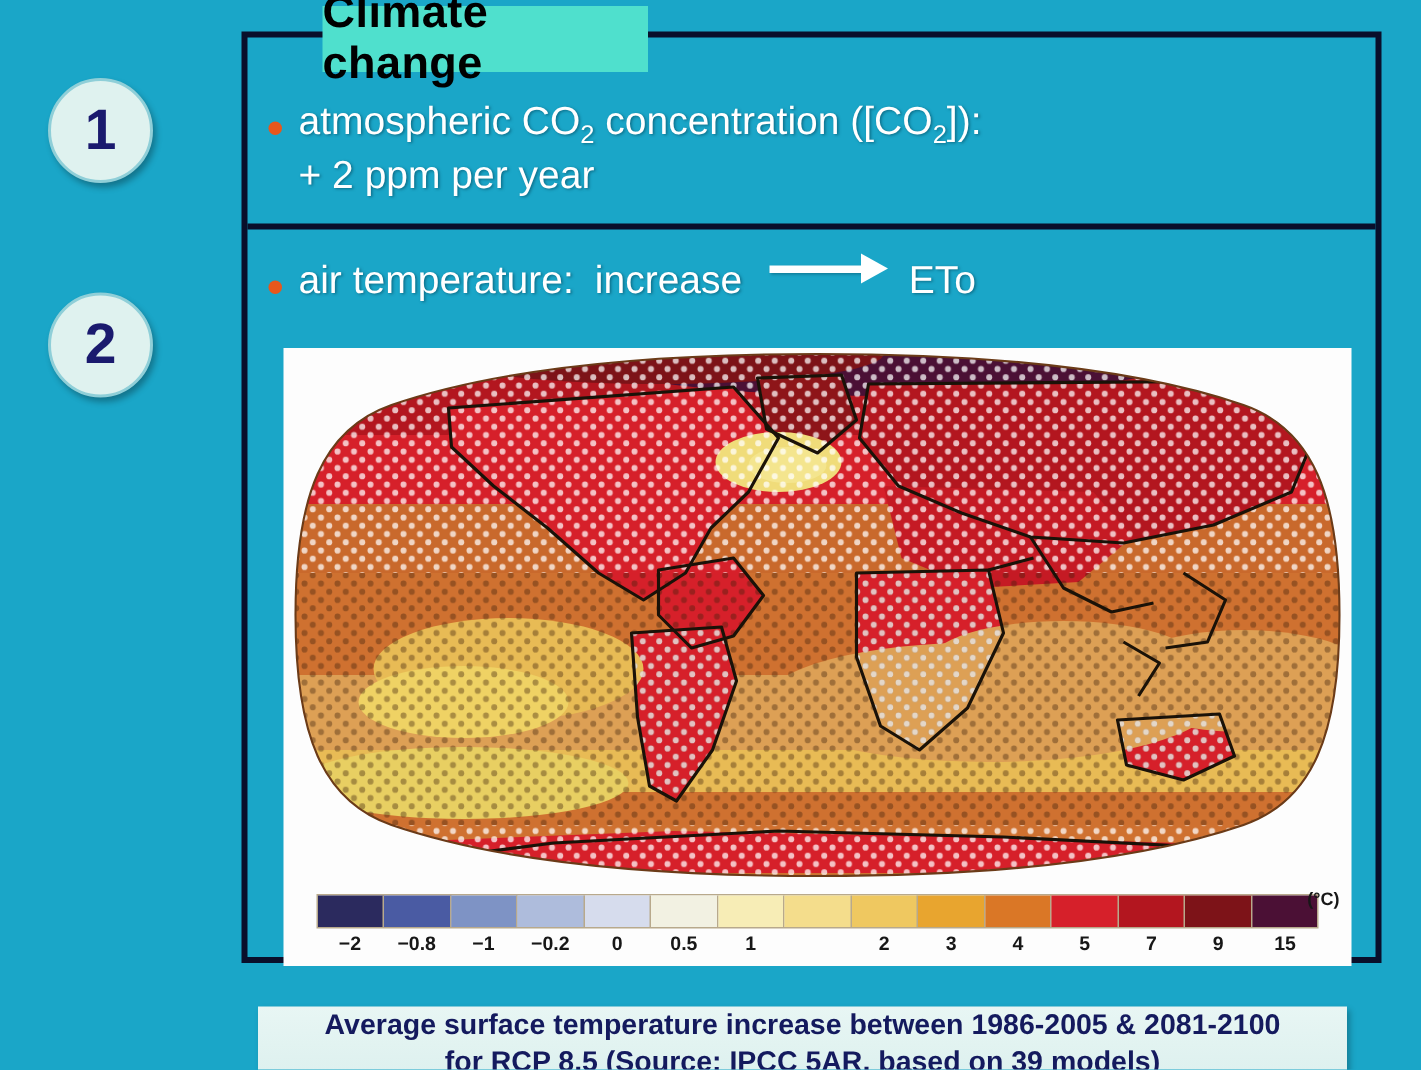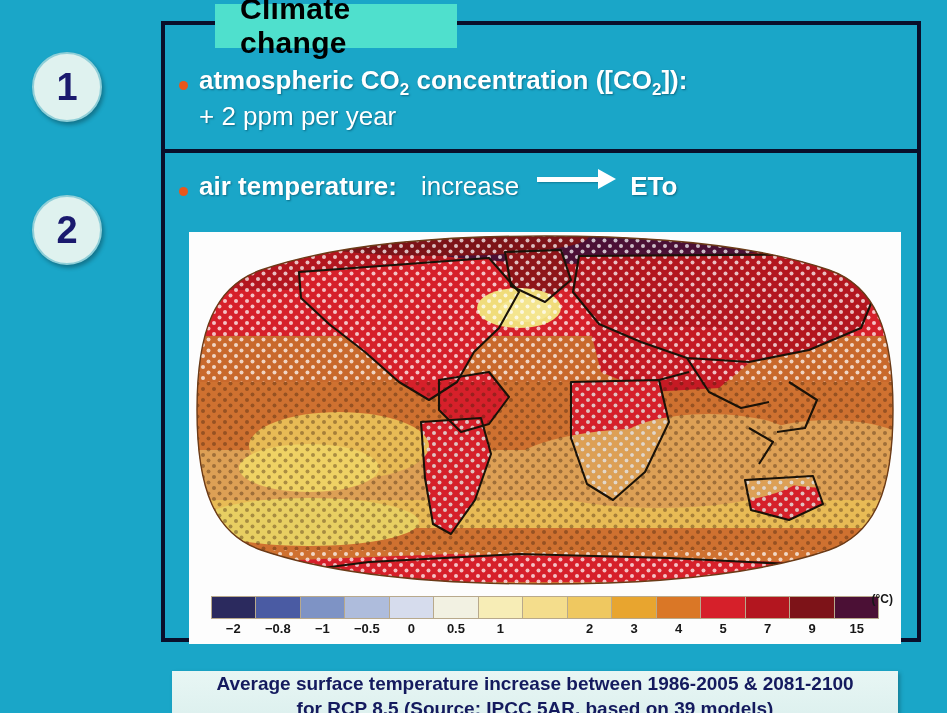--- a/index.html
+++ b/index.html
@@ -50,37 +50,36 @@
   
   .title-chip{
     position:absolute;
     left:215px;top:4px;
     width:217px;height:44px;
     background:#4fe0cd;
     display:flex;align-items:center;justify-content:center;
     font-size:30px;font-weight:bold;color:#000;
     letter-spacing:.3px;
     z-index:5;
-    padding-left:25px;
   }
 
   
   .bullet-row{
     position:absolute;
     display:flex;align-items:flex-start;
     color:#ffffff;
   }
   .dot{
     width:9px;height:9px;border-radius:50%;
     background:#e8571c;
     margin-top:16px;margin-right:11px;
     flex:none;
   }
   .b-strong{
-    font-size:26px;font-weight:bold;
+    font-size:26px;font-weight:normal;
     text-shadow:1px 1px 2px rgba(0,60,80,.55);
     white-space:nowrap;
   }
   .b-strong sub{font-size:17px;}
   .b-light{
     font-size:26px;font-weight:normal;
     text-shadow:1px 1px 2px rgba(0,60,80,.55);
     white-space:nowrap;
   }
   #bullet1{left:14px;top:40px;}
@@ -182,21 +181,21 @@
       <span class="dot"></span>
       <span class="b-strong"><span>atmospheric CO</span><sub>2</sub><span> concentration ([CO</span><sub>2</sub><span>]):</span></span>
     </div>
     <div id="bullet1sub">+ 2 ppm per year</div>
   </div>
 
   <div class="frame-bottom">
     <div class="bullet-row" id="bullet2">
       <span class="dot"></span>
       <span class="b-strong">air temperature:</span>
-      <span class="b-light" style="margin-left:24px">increase</span>
+      <span class="b-light" style="margin-left:14px">increase</span>
       <span class="arrow">
         <span class="shaft"></span>
           <span class="head"></span>
       </span>
       <span class="b-strong">ETo</span>
     </div>
 
     <div class="figure-panel">
 
       <div class="map-wrap">
@@ -323,21 +322,21 @@
             <span style="background: rgb(218, 119, 38);"></span>
             <span style="background: rgb(214, 32, 42);"></span>
             <span style="background: rgb(179, 22, 31);"></span>
             <span style="background: rgb(125, 19, 24);"></span>
             <span style="background: rgb(75, 16, 53);"></span>
           </div>
         <div class="cbar-ticks" id="cbarTicks">
             <b style="left: 3.33333%;">−2</b>
             <b style="left: 10%;">−0.8</b>
             <b style="left: 16.6667%;">−1</b>
-            <b style="left: 23.3333%;">−0.5</b>
+            <b style="left: 23.3333%;">−0.2</b>
             <b style="left: 30%;">0</b>
             <b style="left: 36.6667%;">0.5</b>
             <b style="left: 43.3333%;">1</b>
             <b style="left: 50%; margin-top: 36px;">1.5</b>
             <b style="left: 56.6667%;">2</b>
             <b style="left: 63.3333%;">3</b>
             <b style="left: 70%;">4</b>
             <b style="left: 76.6667%;">5</b>
             <b style="left: 83.3333%;">7</b>
             <b style="left: 90%;">9</b>

